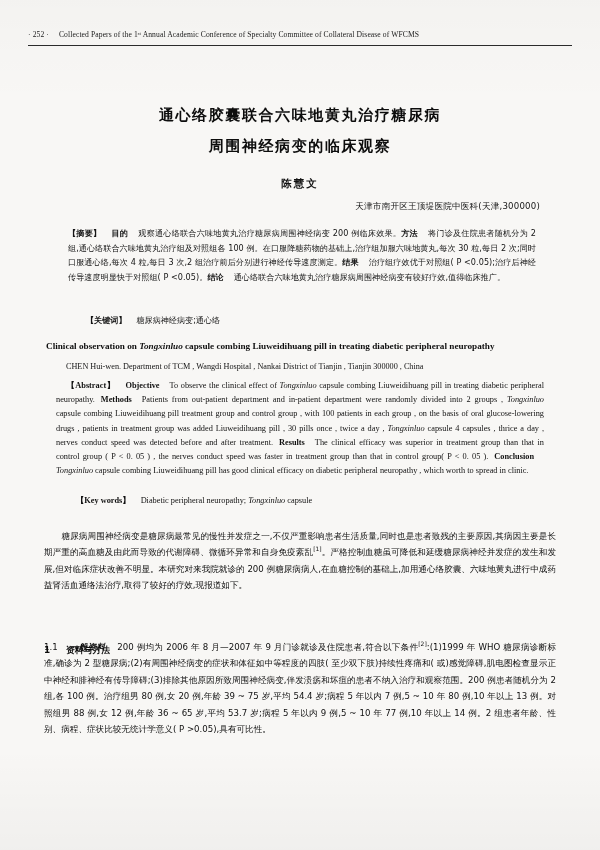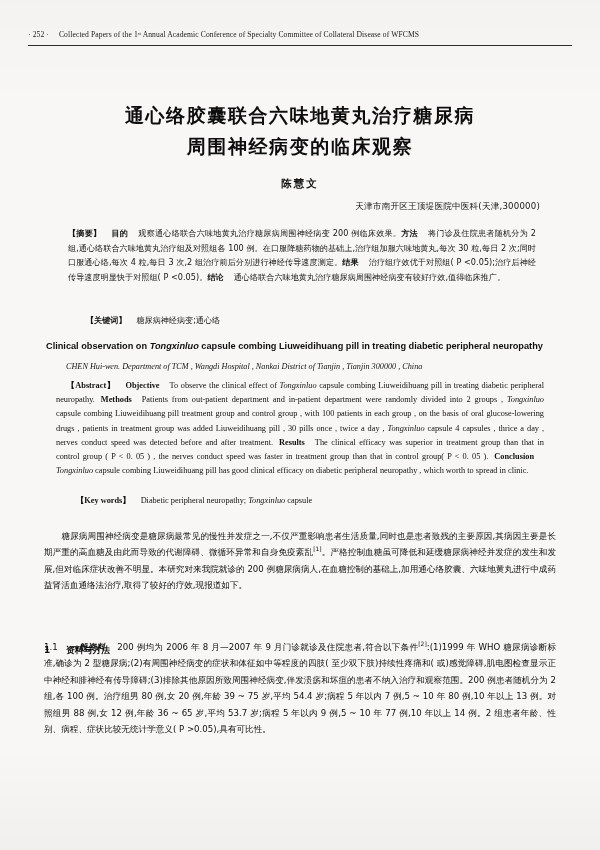--- a/index.html
+++ b/index.html
@@ -63,21 +63,21 @@
   .title-block {
     position: absolute;
     left: 60px;
     top: 100px;
     width: 480px;
     text-align: center;
   }
   .title-line {
     font-family: "DejaVu Sans", sans-serif;
     font-weight: bold;
-    font-size: 19px;
+    font-size: 15px;
     letter-spacing: 1.6px;
     line-height: 31px;
     color: #0d0d0d;
   }
 
   .author {
     position: absolute;
     left: 60px;
     top: 177px;
     width: 480px;
@@ -128,36 +128,35 @@
   .lbl { font-weight: bold; }
   .gap { display: inline-block; width: 10px; }
   .gap-s { display: inline-block; width: 6px; }
 
   
   .en-title {
     position: absolute;
     left: 46px;
     top: 340px;
     width: 508px;
-    font-family: Liberation Sans, sans-serif;
+    font-family: Liberation Serif, serif;
     font-weight: bold;
     font-size: 9.2px;
     line-height: 13px;
     color: #101010;
     text-align: left;
   }
   .en-title i { font-style: italic; }
 
   .en-affil {
     position: absolute;
     left: 66px;
     top: 361px;
     width: 488px;
     font-family: "Liberation Serif", "DejaVu Serif", serif;
-    font-style: italic;
     font-size: 8.2px;
     line-height: 12px;
     color: #131313;
   }
 
   .en-abstract {
     position: absolute;
     left: 56px;
     top: 379px;
     width: 488px;

